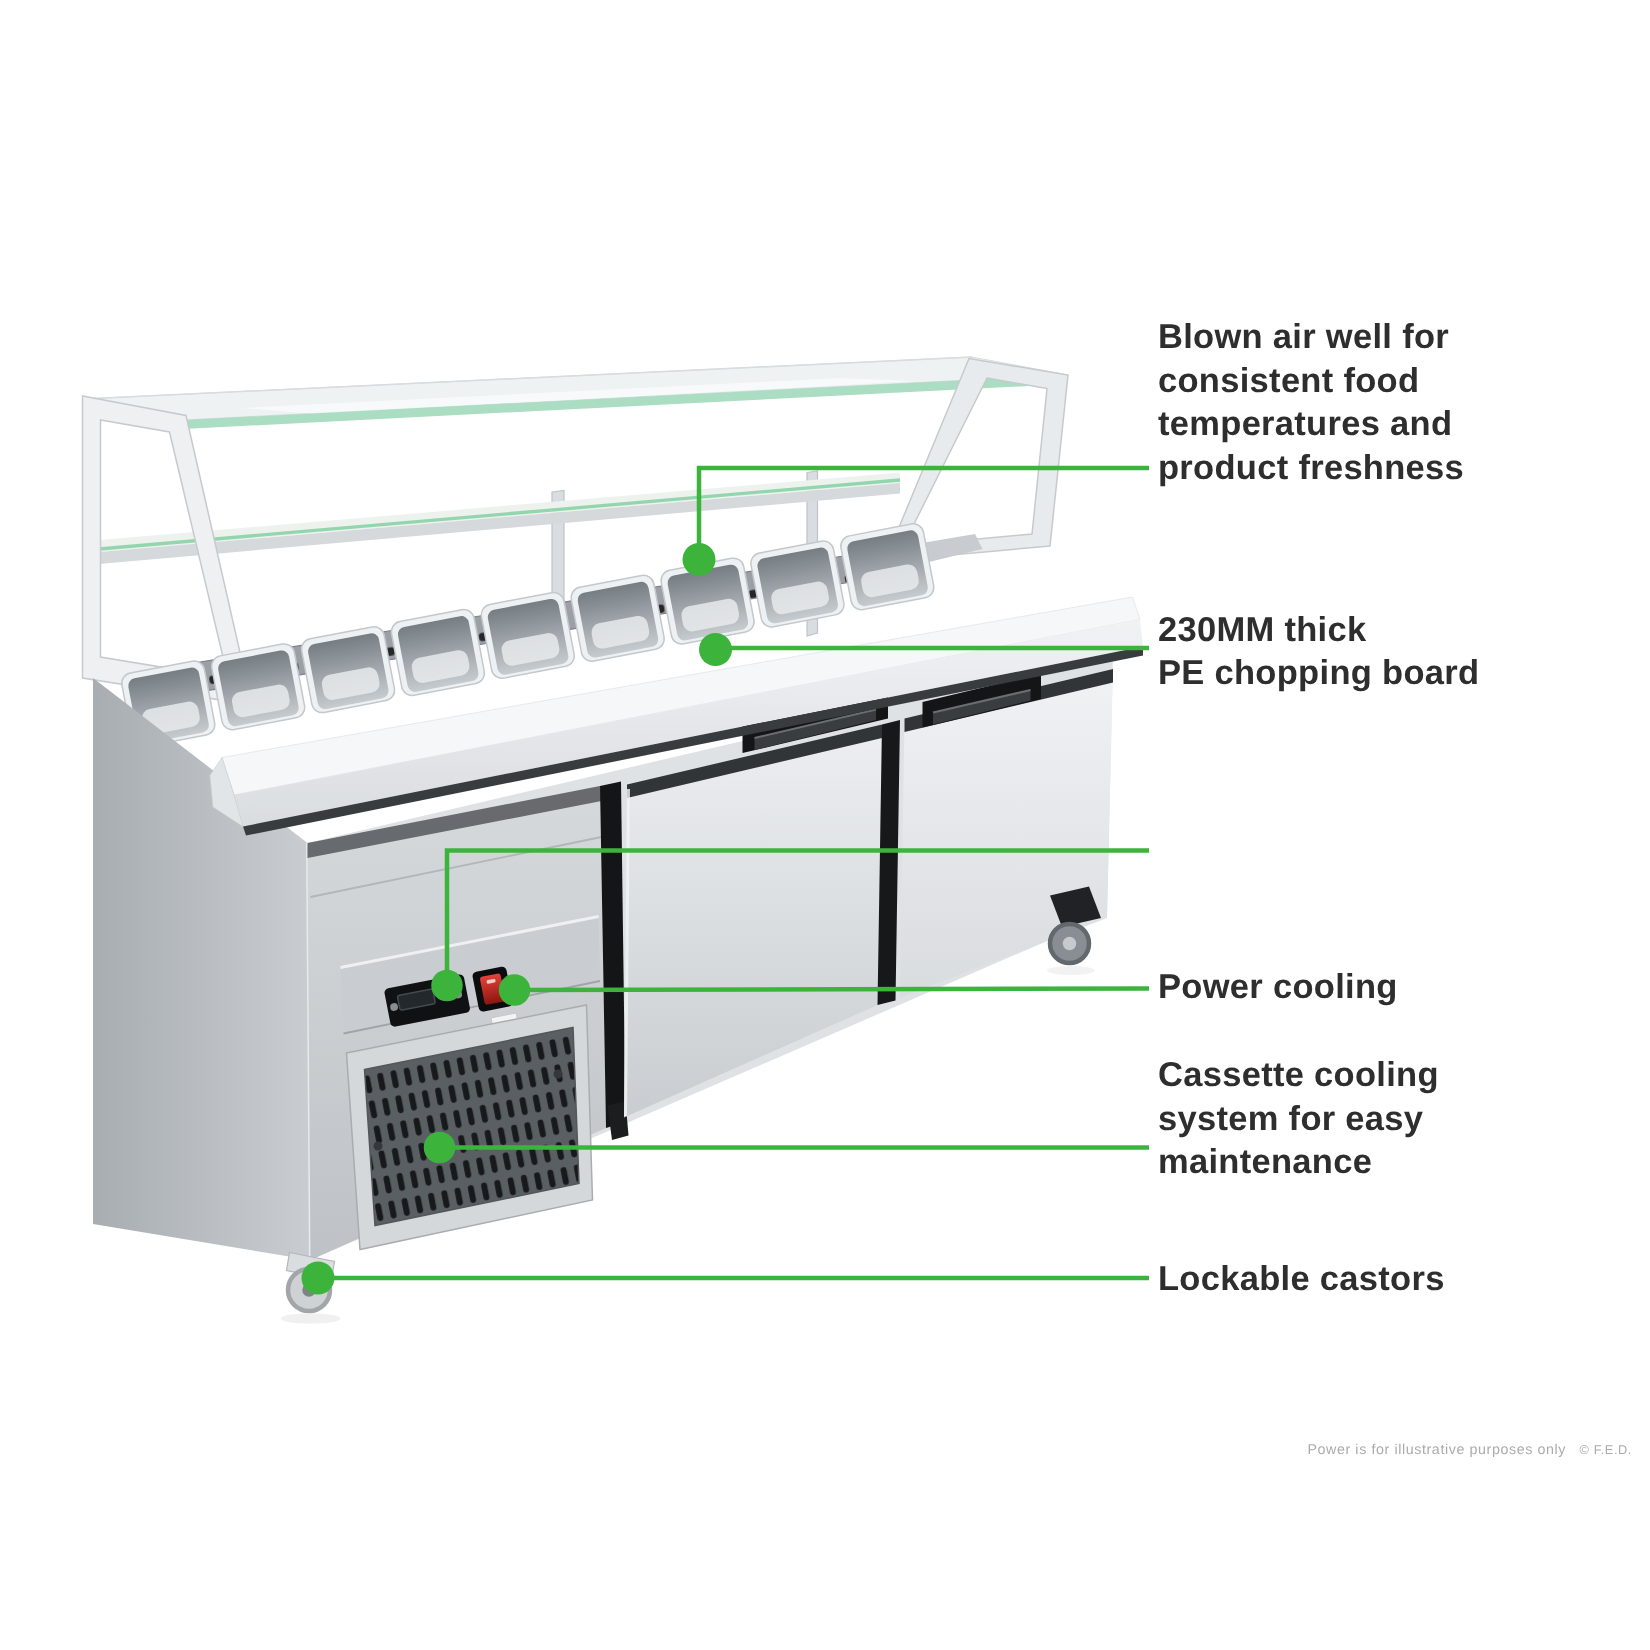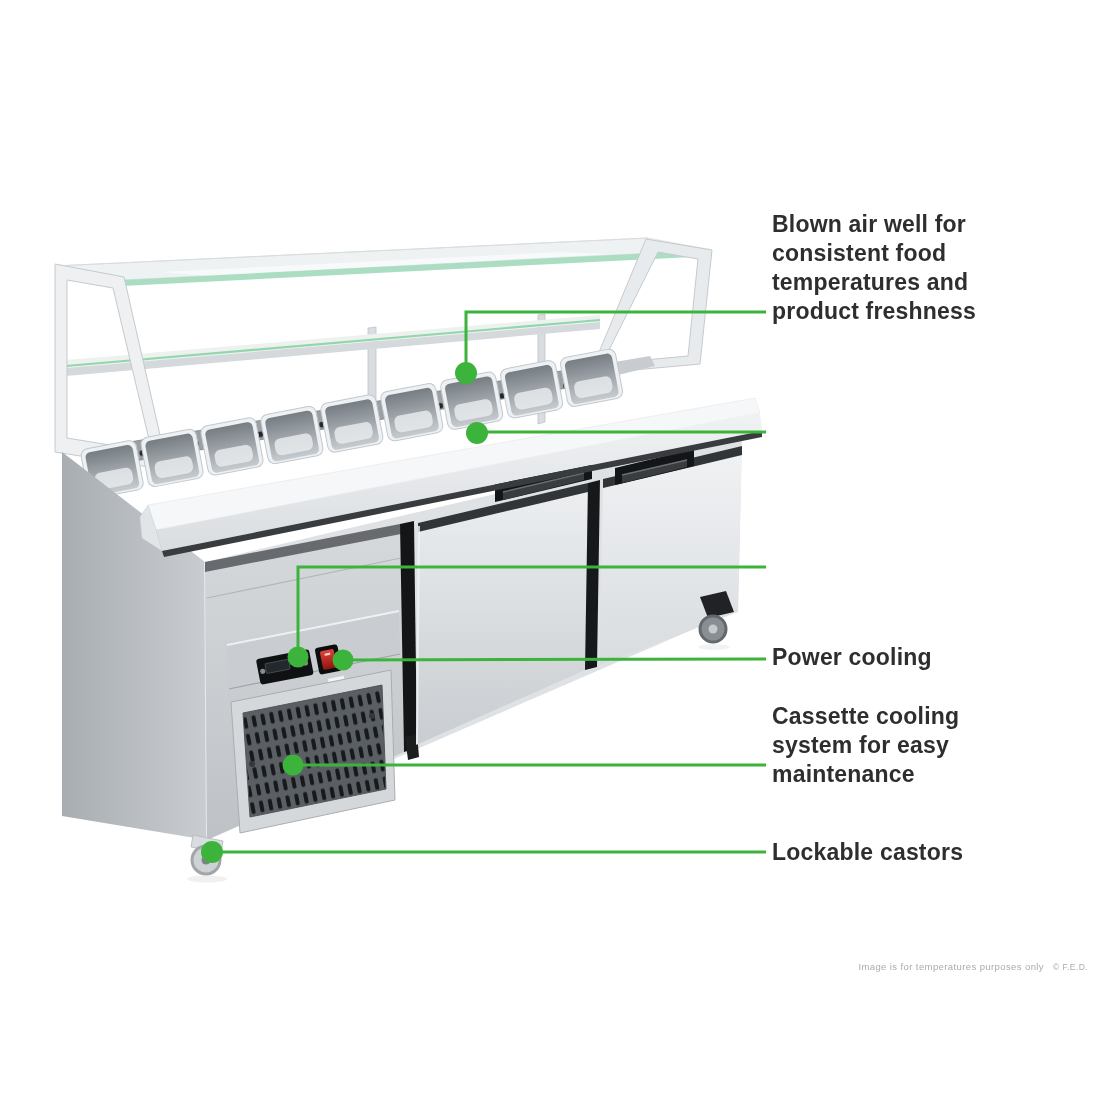--- a/index.html
+++ b/index.html
@@ -211,23 +211,25 @@
         <polyline class="callout-line" points="212,852 766,852"></polyline>
         <circle class="callout-dot" cx="212" cy="852" r="11"></circle>
       </g>
     </g>
   </svg>
 
   <div class="callout-label" style="top:210px">Blown air well for
 consistent food
 temperatures and
 product freshness</div>
+  <div class="callout-label" style="top:405px">230MM thick
+PE chopping board</div>
   <div class="callout-label" style="top:643px">Power cooling</div>
   <div class="callout-label" style="top:838px">Lockable castors</div>
   <div class="callout-label" style="top:702px">Cassette cooling
 system for easy
 maintenance</div>
 
   <div class="footer">
-    <span>Image is for temperatures purposes only</span><span class="copy">© F.E.D.</span>
+    <span>Power is for illustrative purposes only</span><span class="copy">© F.E.D.</span>
   </div>
 
 </div>
 
 </body></html>

